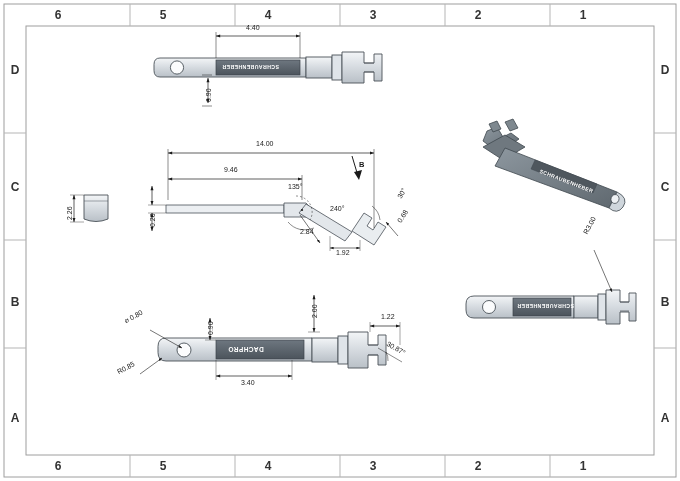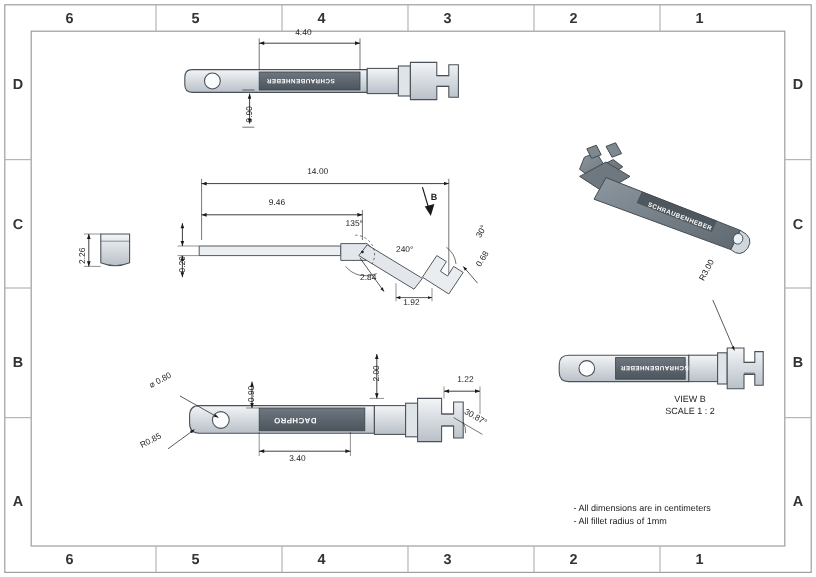--- a/index.html
+++ b/index.html
@@ -335,23 +335,15 @@
   <div class="dim" style="left:381px; top:313px;">1.22</div>
   <div class="dim" style="left:389px; top:340px; transform:rotate(30deg); transform-origin:left top;">30.87°</div>
 
   <div class="dim" style="left:582px; top:232px; transform:rotate(-62deg); transform-origin:left top;">R3.00</div>
 
   <div class="brand" style="left:222px; top:64px; transform:rotate(180deg); transform-origin:center;">SCHRAUBENHEBER</div>
   <div class="brand" style="left:228px; top:346px; transform:rotate(180deg); transform-origin:center; font-size:6.5px;">DACHPRO</div>
   <div class="brand" style="left:541px; top:168px; transform:rotate(21deg); transform-origin:left top;">SCHRAUBENHEBER</div>
   <div class="brand" style="left:517px; top:303px; transform:rotate(180deg); transform-origin:center;">SCHRAUBENHEBER</div>
 
-  <div class="viewlabel" style="left:520px; top:328px; width:110px;">
-    <div>VIEW B</div>
-    <div>SCALE 1 : 2</div>
-  </div>
-
-  <div class="note" style="left:478px; top:419px;">
-    <div>- All dimensions are in centimeters</div>
-    <div>- All fillet radius of 1mm</div>
-  </div>
+
 
 </div>
 
 </body></html>

